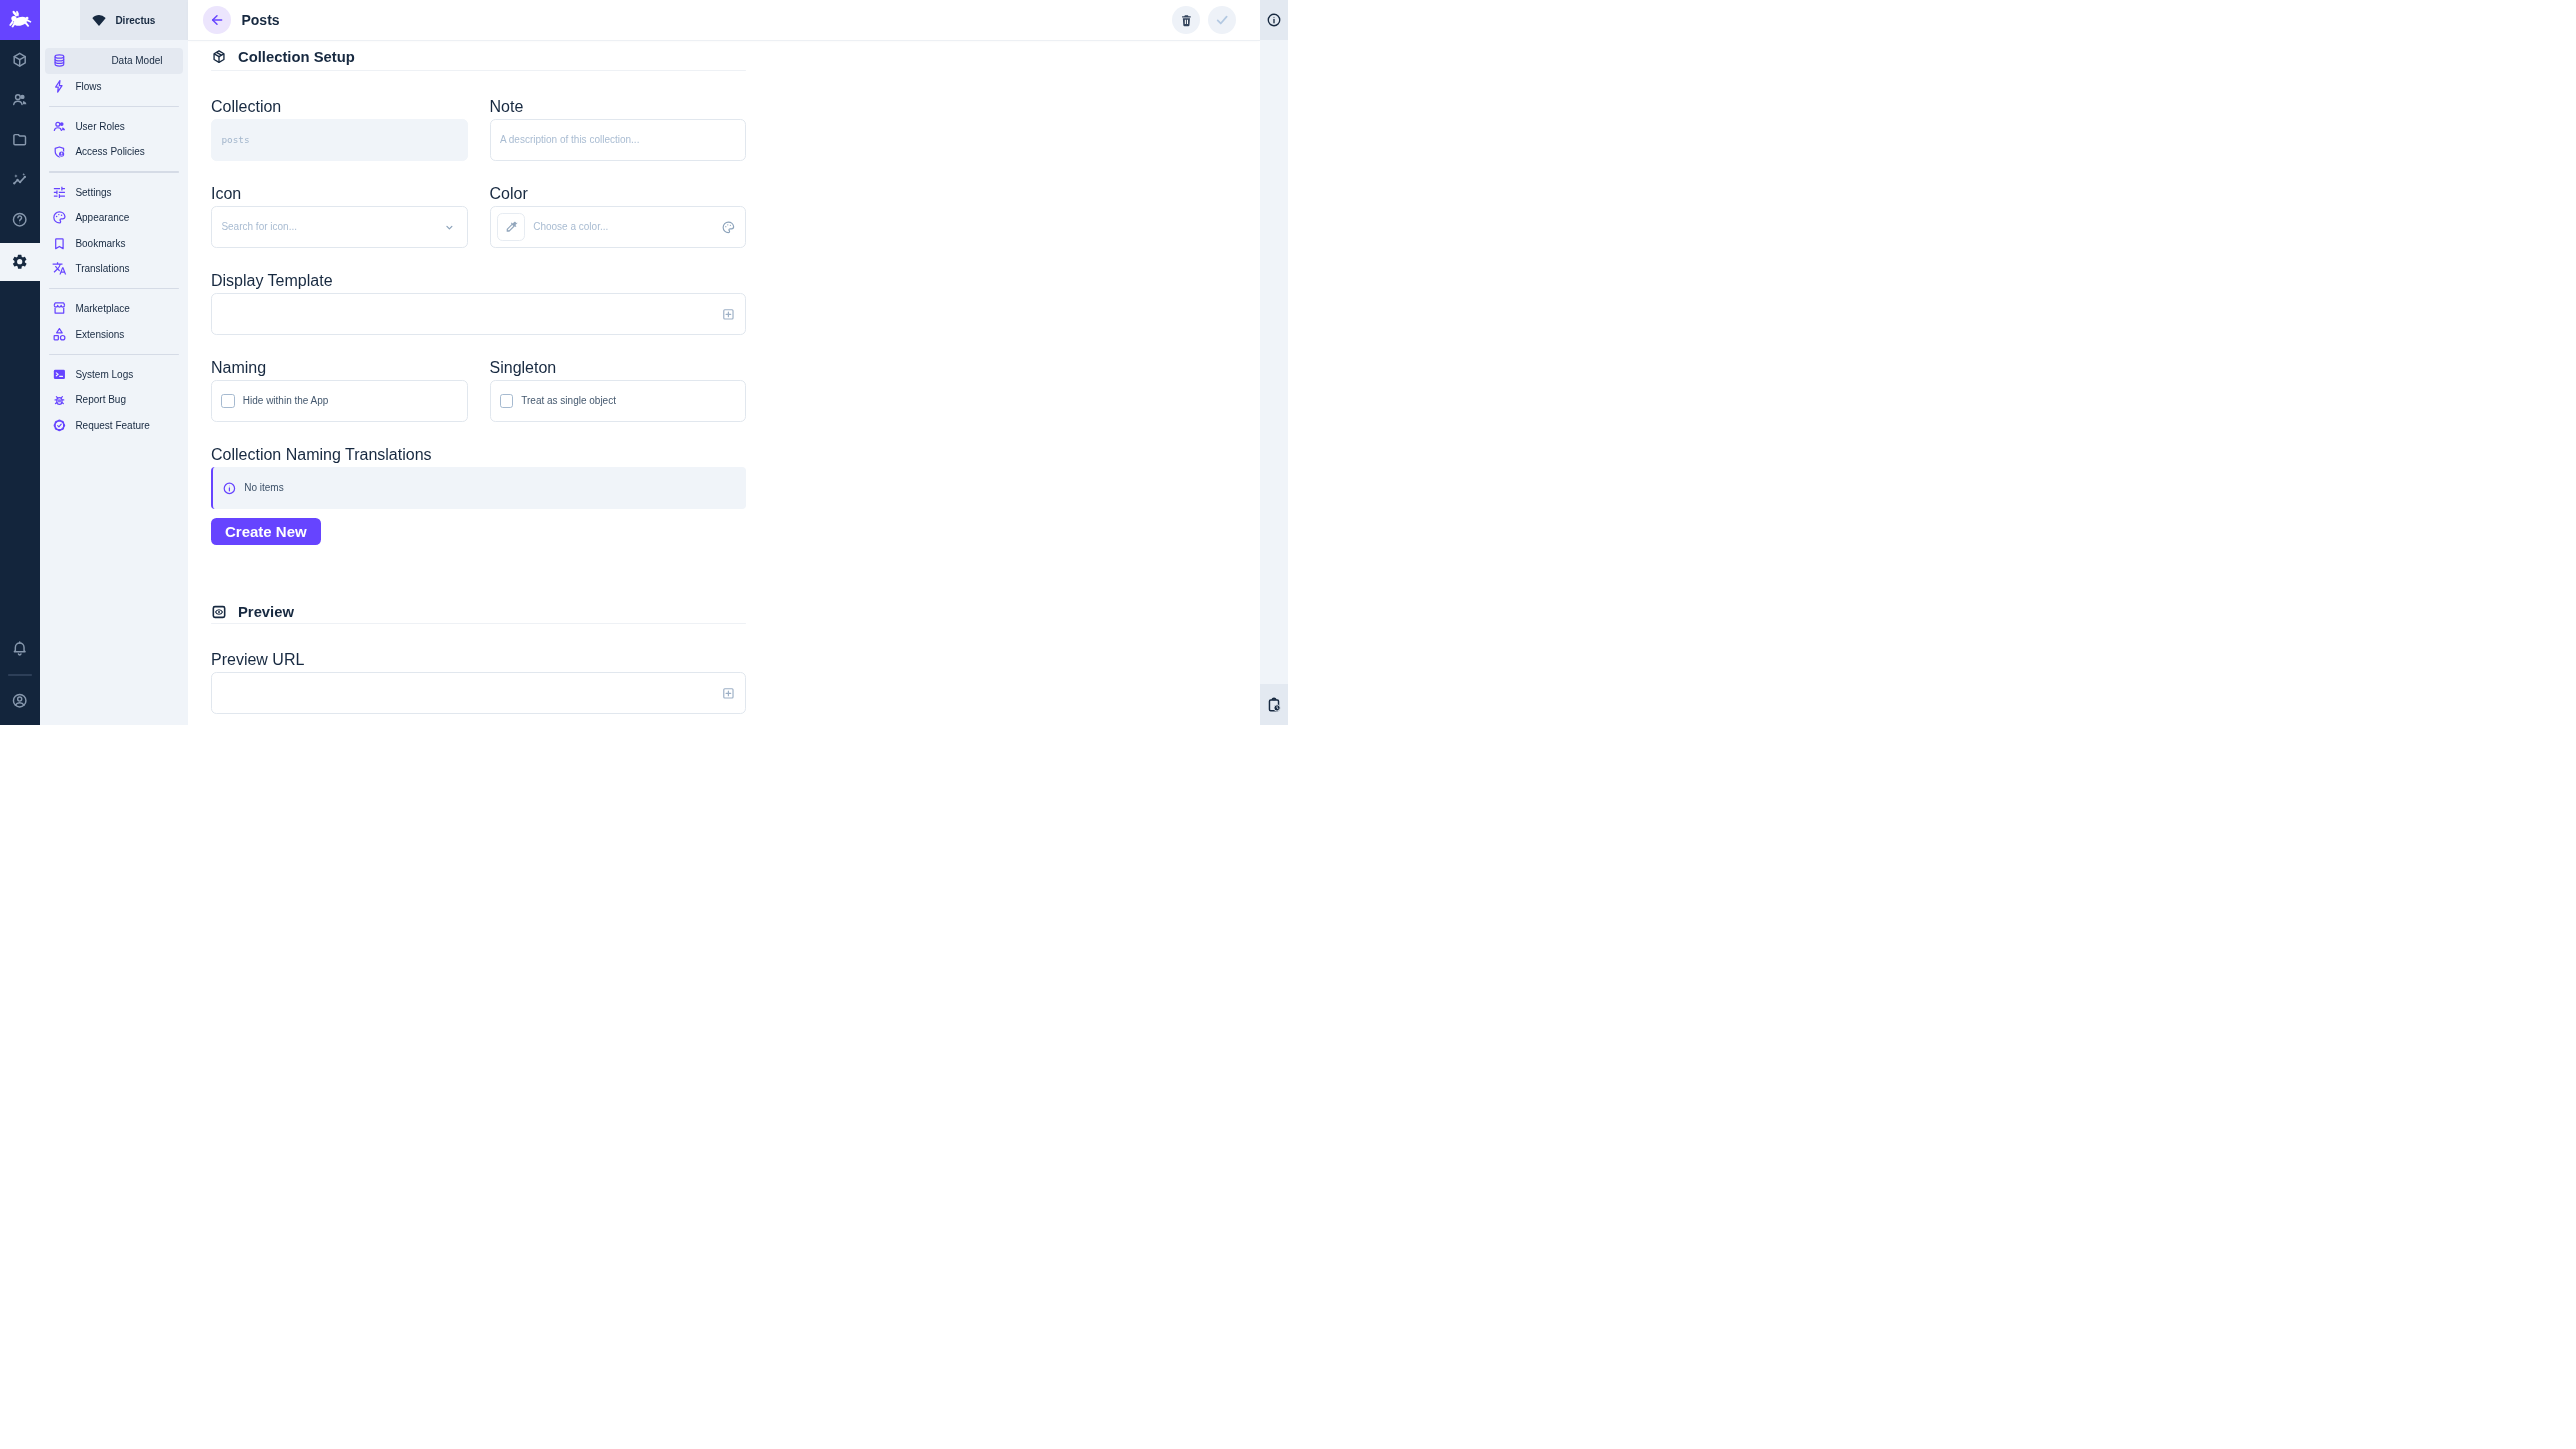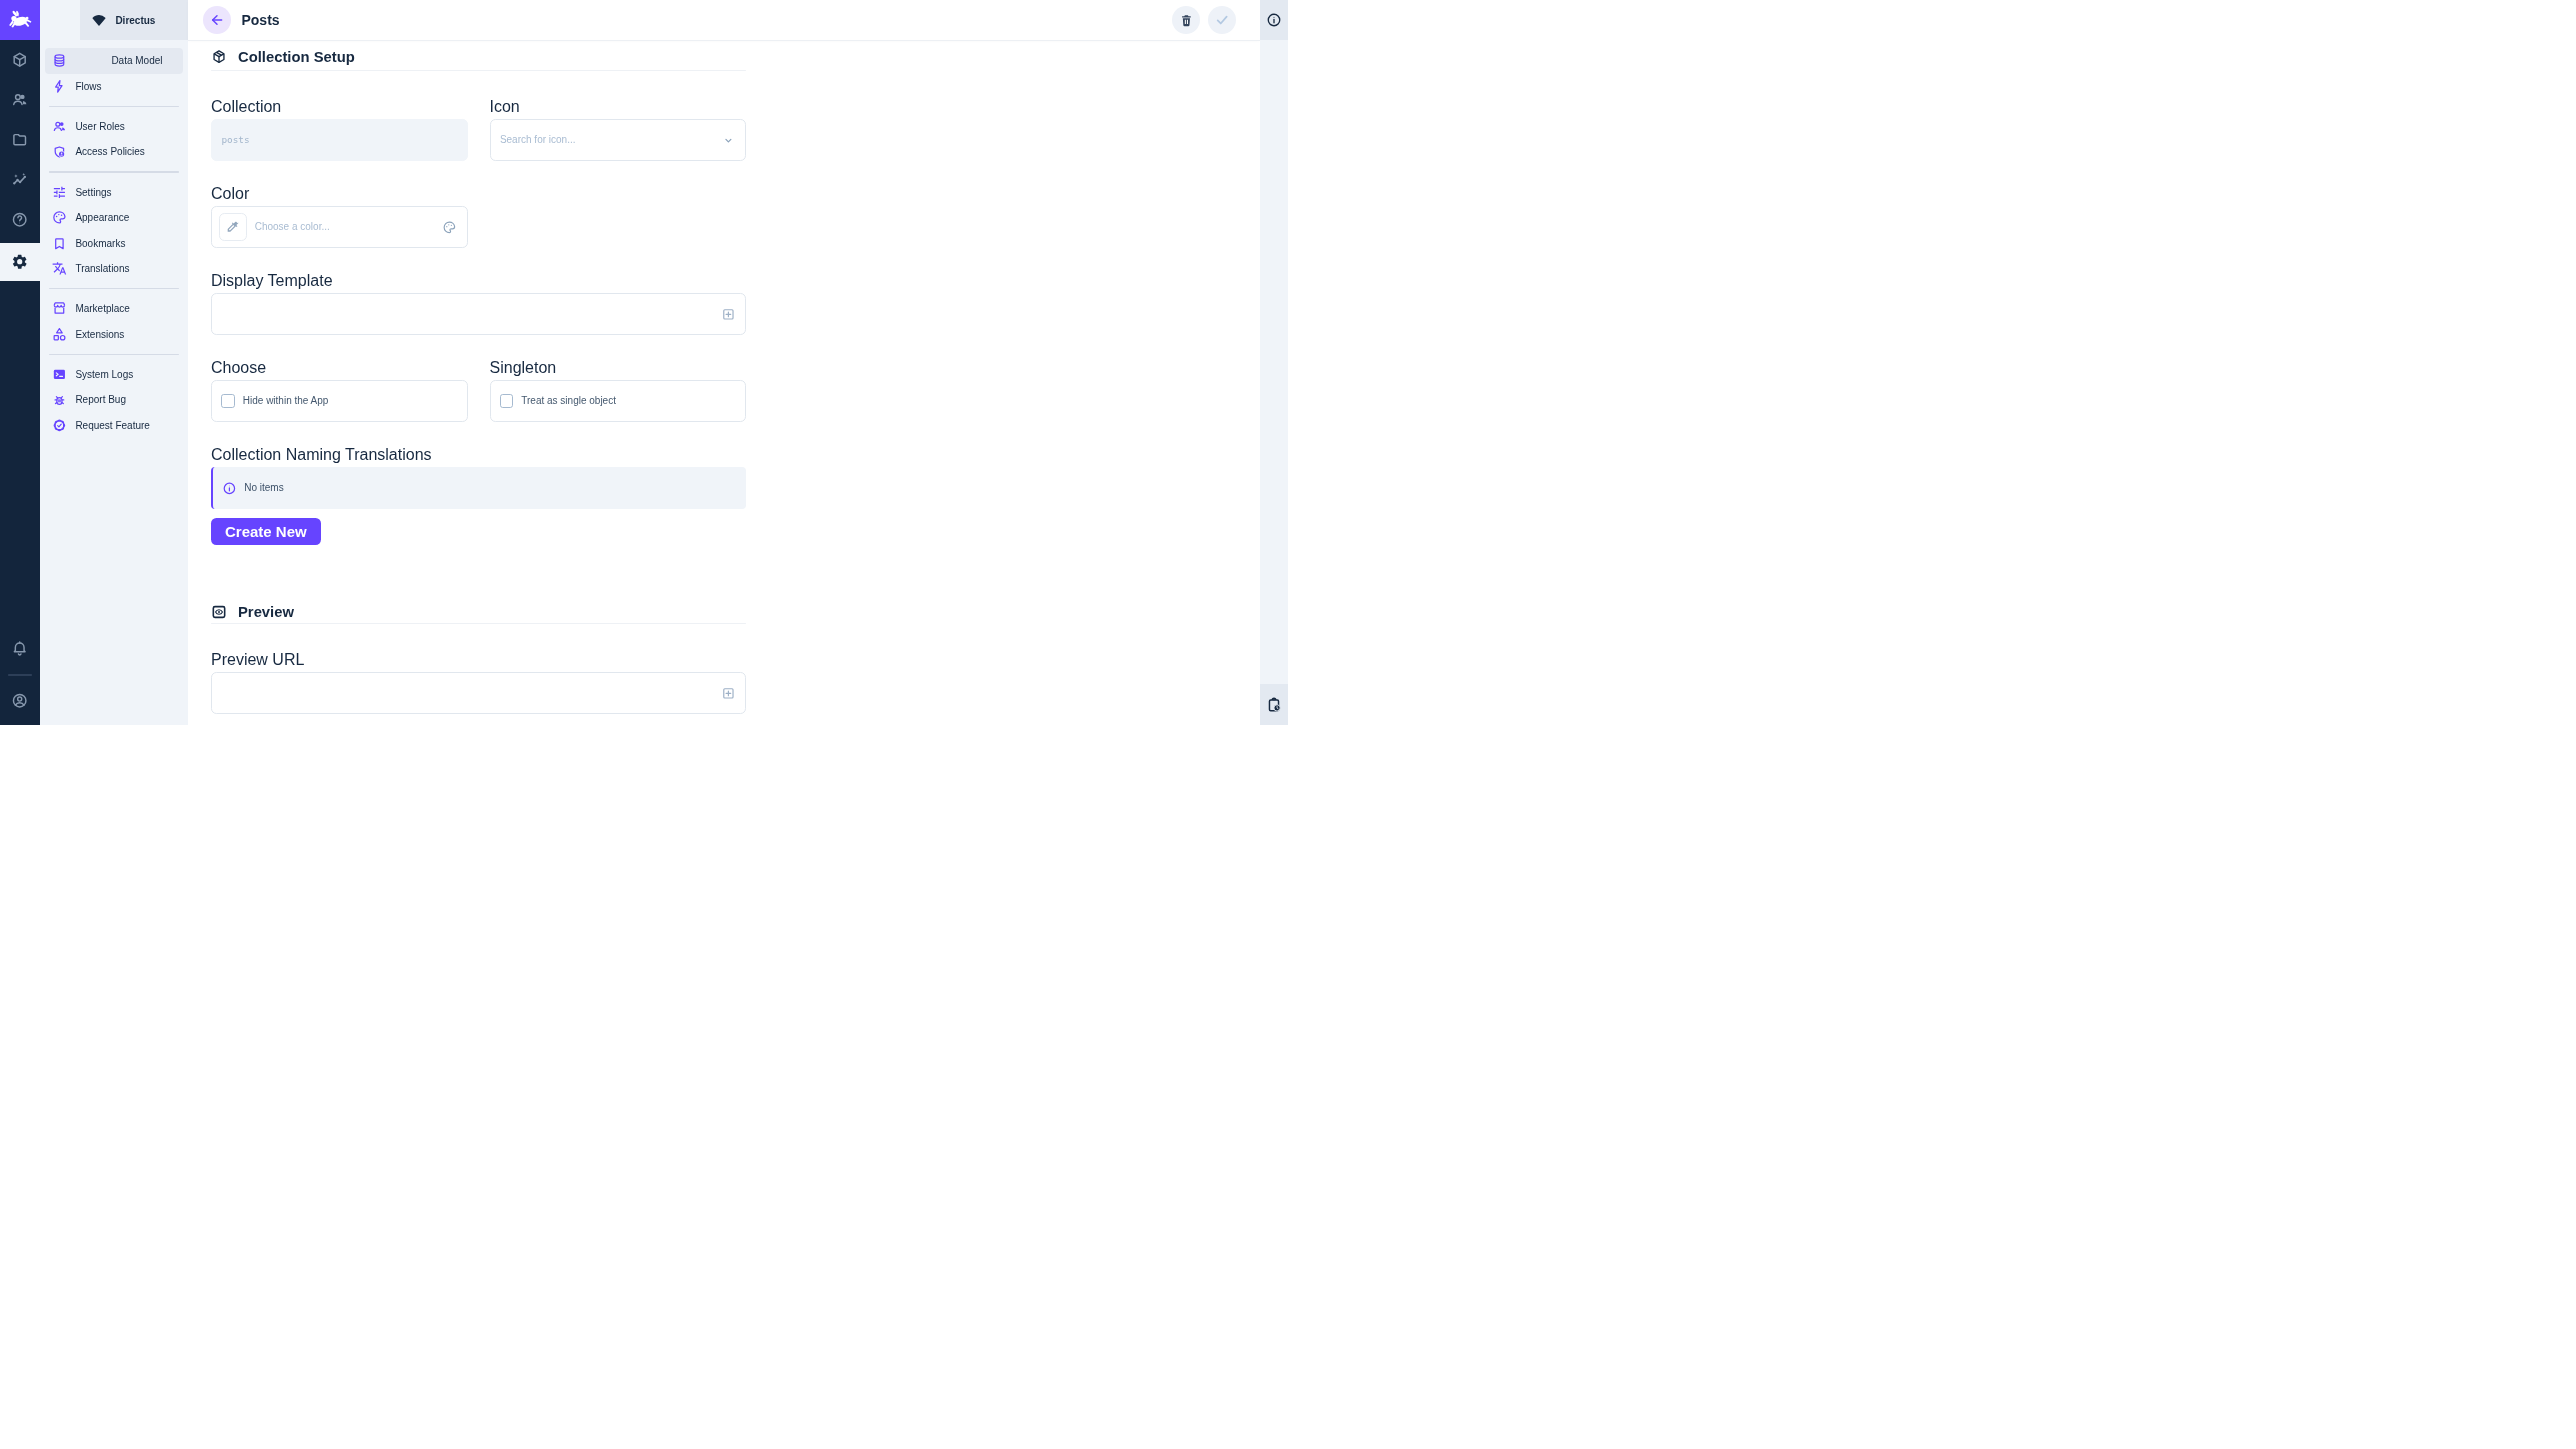--- a/index.html
+++ b/index.html
@@ -384,20 +384,26 @@
 
       <div class="form">
 
         <div>
           <span class="f-label">Collection</span>
           <div class="input disabled">
             <span class="mono-value">posts</span>
           </div>
         </div>
 
+        <div>
+          <span class="f-label">Note</span>
+          <div class="input">
+            <input type="text" placeholder="A description of this collection..." style="">
+          </div>
+        </div>
 
         <div>
           <span class="f-label">Icon</span>
           <div class="input">
             <input type="text" placeholder="Search for icon..." style="">
             <span class="trail">
               <svg width="14.8" height="14.8" viewBox="0 0 24 24" fill="none" stroke="currentColor" stroke-width="2" stroke-linecap="round" stroke-linejoin="round">
                 <path d="M8 10.4 l4 4 4-4"></path>
               </svg>
             </span>
@@ -431,21 +437,21 @@
             <span class="trail">
               <svg width="14.8" height="14.8" viewBox="0 0 24 24" fill="none" stroke="#9db0c6" stroke-width="1.9" stroke-linecap="round" stroke-linejoin="round">
                 <rect x="4.5" y="4.5" width="15" height="15" rx="1.6"></rect>
                 <path d="M12 8.3 v7.4 M8.3 12 h7.4"></path>
               </svg>
             </span>
           </div>
         </div>
 
         <div>
-          <span class="f-label">Choose</span>
+          <span class="f-label">Naming</span>
           <div class="input">
             <span class="cbx"></span>
             <span class="cbx-label">Hide within the App</span>
           </div>
         </div>
 
         <div>
           <span class="f-label">Singleton</span>
           <div class="input">
             <span class="cbx"></span>

